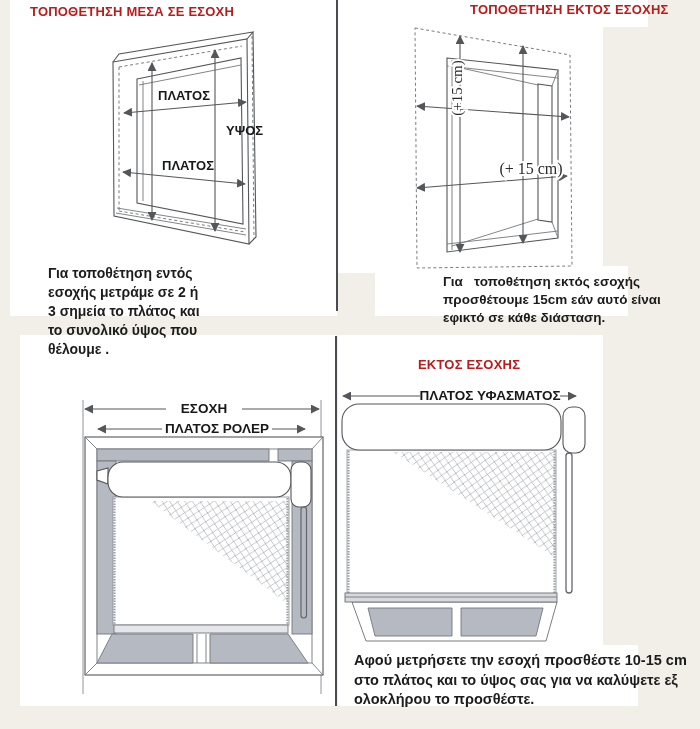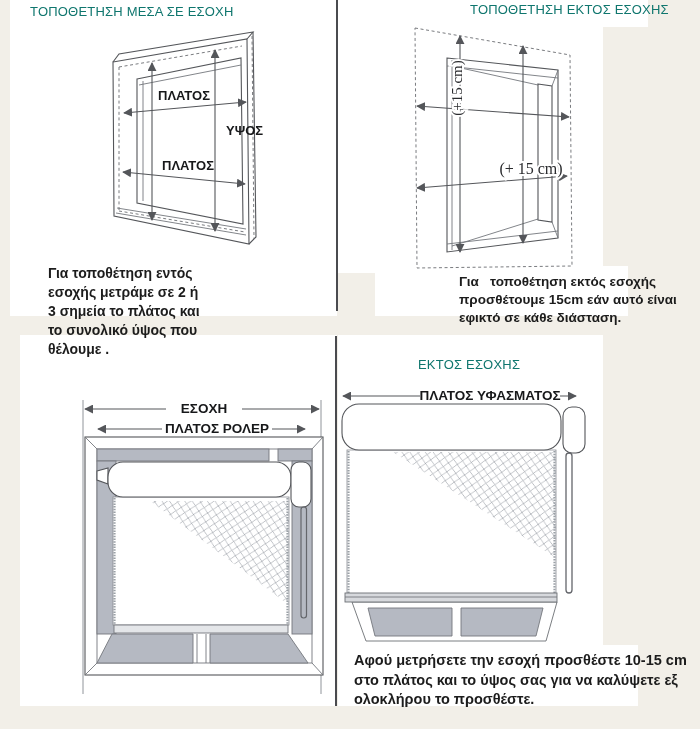--- a/index.html
+++ b/index.html
@@ -5,27 +5,27 @@
   html,body{margin:0;padding:0;}
   #app{
     position:relative;width:700px;height:729px;overflow:hidden;
     background:#f2efe8;
     font-family:"Liberation Sans",sans-serif;
     color:#191919;
   }
   .panel{position:absolute;background:#ffffff;}
   .divider{position:absolute;background:#4a4b4f;width:2px;}
   .title{
-    position:absolute;font-weight:normal;font-size:13px;letter-spacing:.2px;
-    white-space:pre;color:#0f766e;
+    position:absolute;font-weight:bold;font-size:13px;letter-spacing:.2px;
+    white-space:pre;color:#b91c1c;
   }
   .caption{position:absolute;font-weight:bold;color:#1c1c1c;}
   .caption div{white-space:pre;}
   .cap-left{left:48px;top:264px;font-size:14px;line-height:19px;}
-  .cap-right{left:443px;top:273px;font-size:13.5px;line-height:18px;margin-left:16px;}
+  .cap-right{left:443px;top:273px;font-size:13.5px;line-height:18px;}
   .cap-bottom{left:354px;top:651px;font-size:14.5px;line-height:19.5px;}
   .svgbox{position:absolute;}
   svg{display:block;overflow:visible;}
   .lbl{font-family:"Liberation Sans",sans-serif;font-weight:bold;fill:#17181a;}
   .serif{font-family:"Liberation Serif",serif;fill:#2a2b2e;paint-order:stroke;stroke:#ffffff;stroke-width:4px;}
   .ln{stroke:#54565a;stroke-width:1.1;fill:none;}
   .thin{stroke:#74777d;stroke-width:0.9;fill:none;}
   .dash{stroke:#6a6c70;stroke-width:0.9;fill:none;stroke-dasharray:3 2.6;}
   .gray{fill:#b5b9c2;stroke:#74777d;stroke-width:0.9;}
   .white{fill:#ffffff;stroke:#54565a;stroke-width:1.1;}

